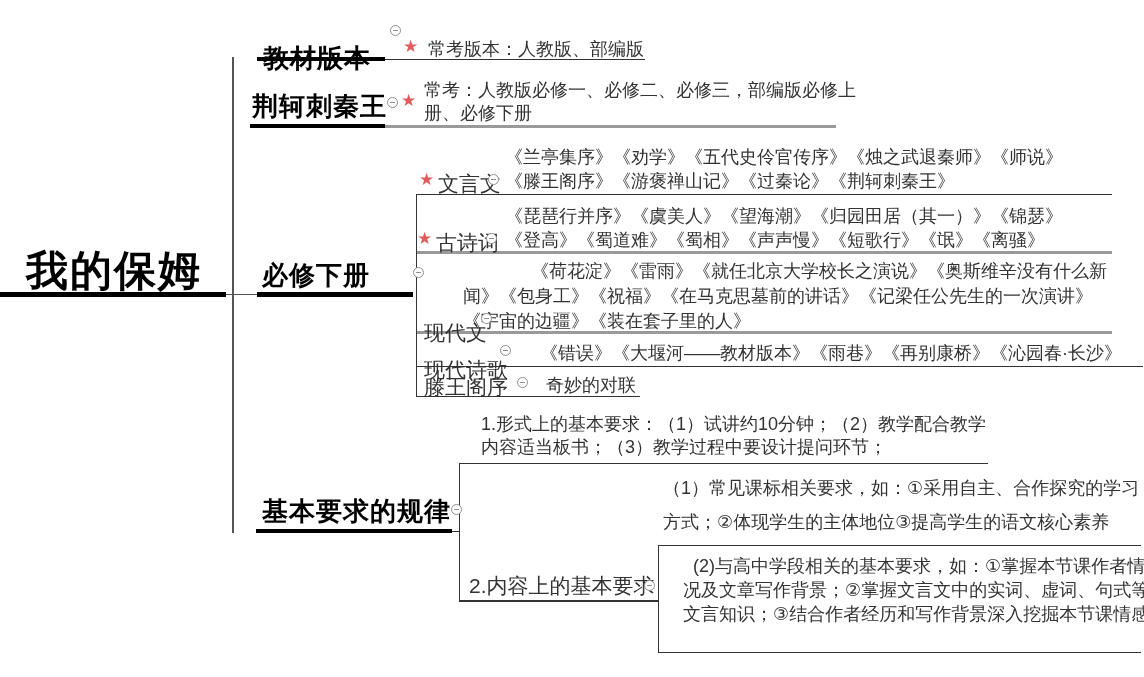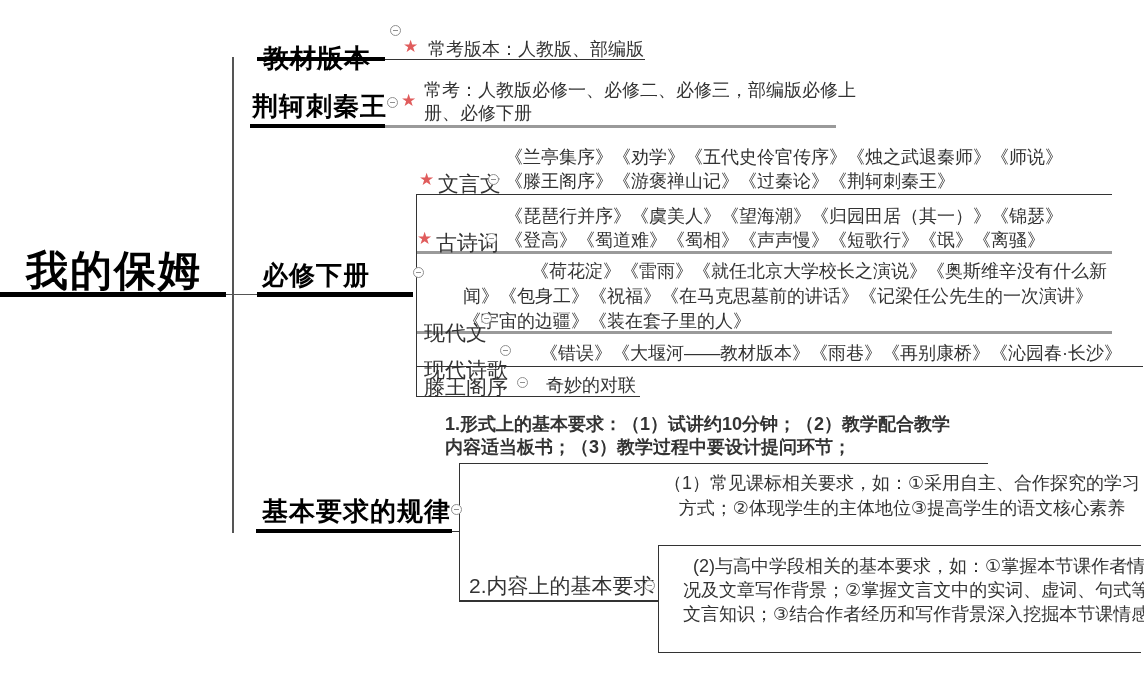--- a/index.html
+++ b/index.html
@@ -87,21 +87,21 @@
 
   <div class="lbl" style="left:424px;top:319px;">现代文</div>
   <div class="txt" style="left:463px;top:259px;width:664px;line-height:25px;text-indent:68px;">《荷花淀》《雷雨》《就任北京大学校长之演说》《奥斯维辛没有什么新闻》《包身工》《祝福》《在马克思墓前的讲话》《记梁任公先生的一次演讲》《宇宙的边疆》《装在套子里的人》</div>
 
   <div class="lbl" style="left:424px;top:356px;">现代诗歌</div>
   <div class="txt" style="left:540px;top:341px;white-space:nowrap;">《错误》《大堰河——教材版本》《雨巷》《再别康桥》《沁园春·长沙》</div>
 
   <div class="lbl" style="left:424px;top:373px;">滕王阁序</div>
   <div class="txt" style="left:546px;top:373px;white-space:nowrap;">奇妙的对联</div>
 
-  <div class="txt" style="left:445px;top:413px;width:522px;line-height:23px;font-weight:bold;">1.形式上的基本要求：（1）试讲约10分钟；（2）教学配合教学内容适当板书；（3）教学过程中要设计提问环节；</div>
+  <div class="txt" style="left:481px;top:413px;width:522px;line-height:23px;">1.形式上的基本要求：（1）试讲约10分钟；（2）教学配合教学内容适当板书；（3）教学过程中要设计提问环节；</div>
 
   <div class="lbl" style="left:469px;top:572px;">2.内容上的基本要求</div>
 
-  <div class="txt" style="left:663px;top:471px;width:478px;line-height:25px;text-align:center;">（1）常见课标相关要求，如：①采用自主、合作探究的学习方式；②体现学生的主体地位③提高学生的语文核心素养</div>
+  <div class="txt" style="left:663px;top:471px;width:478px;line-height:34px;">（1）常见课标相关要求，如：①采用自主、合作探究的学习方式；②体现学生的主体地位③提高学生的语文核心素养</div>
 
   <div class="txt" style="left:683px;top:554px;width:478px;line-height:24px;text-indent:10px;">(2)与高中学段相关的基本要求，如：①掌握本节课作者情况及文章写作背景；②掌握文言文中的实词、虚词、句式等文言知识；③结合作者经历和写作背景深入挖掘本节课情感</div>
 
 </div>
 
 </body></html>

